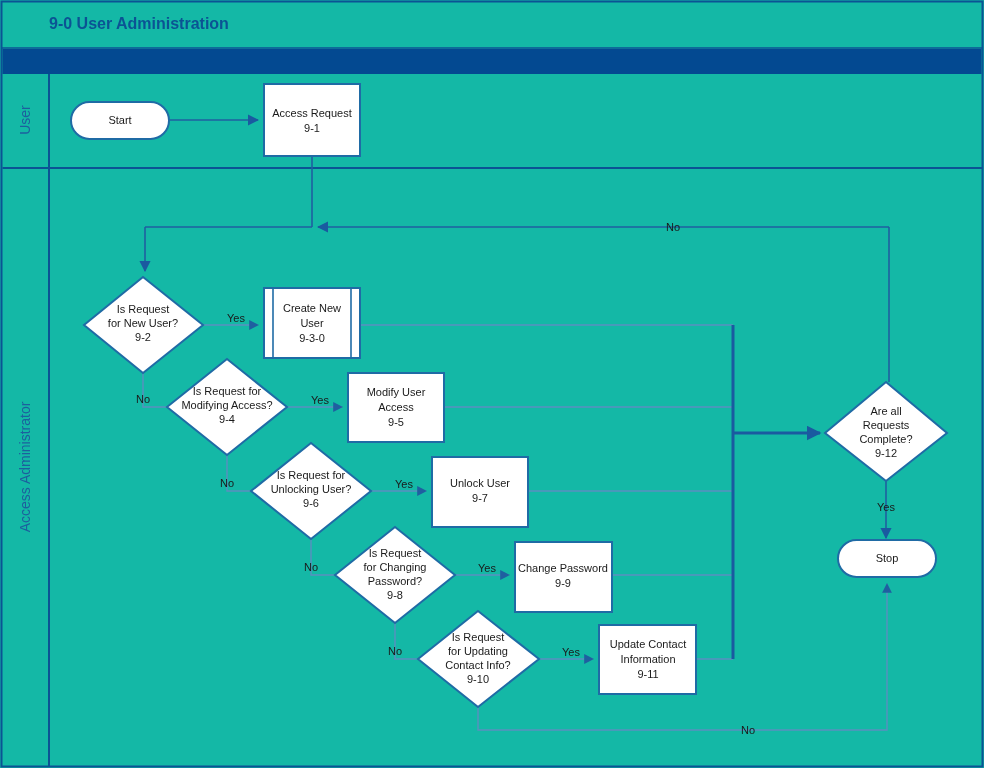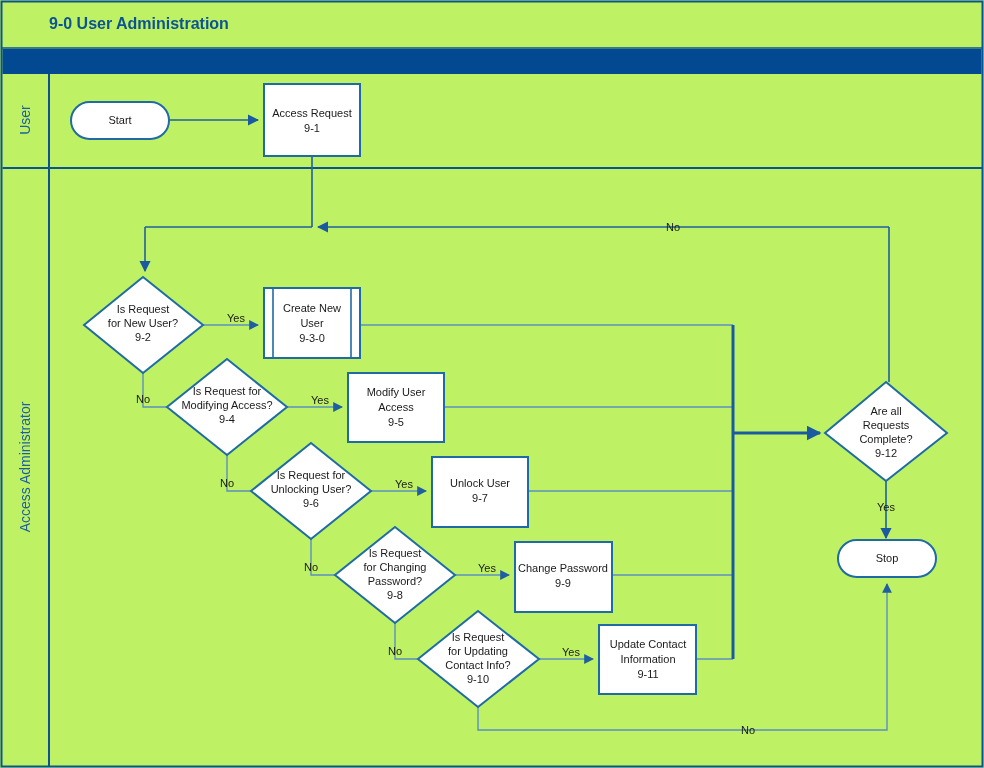--- a/index.html
+++ b/index.html
@@ -9,21 +9,21 @@
     background: #ffffff;
   }
   body {
     font-family: "Liberation Sans", sans-serif;
   }
   #page {
     position: relative;
     width: 984px;
     height: 768px;
     overflow: hidden;
-    background: #bef264;
+    background: #14b8a6;
     text-align: right;
   }
   #flow-svg {
     position: absolute;
     left: 0;
     top: 0;
     width: 984px;
     height: 768px;
   }
   .frame-line { stroke: #0b5394; fill: none; }

